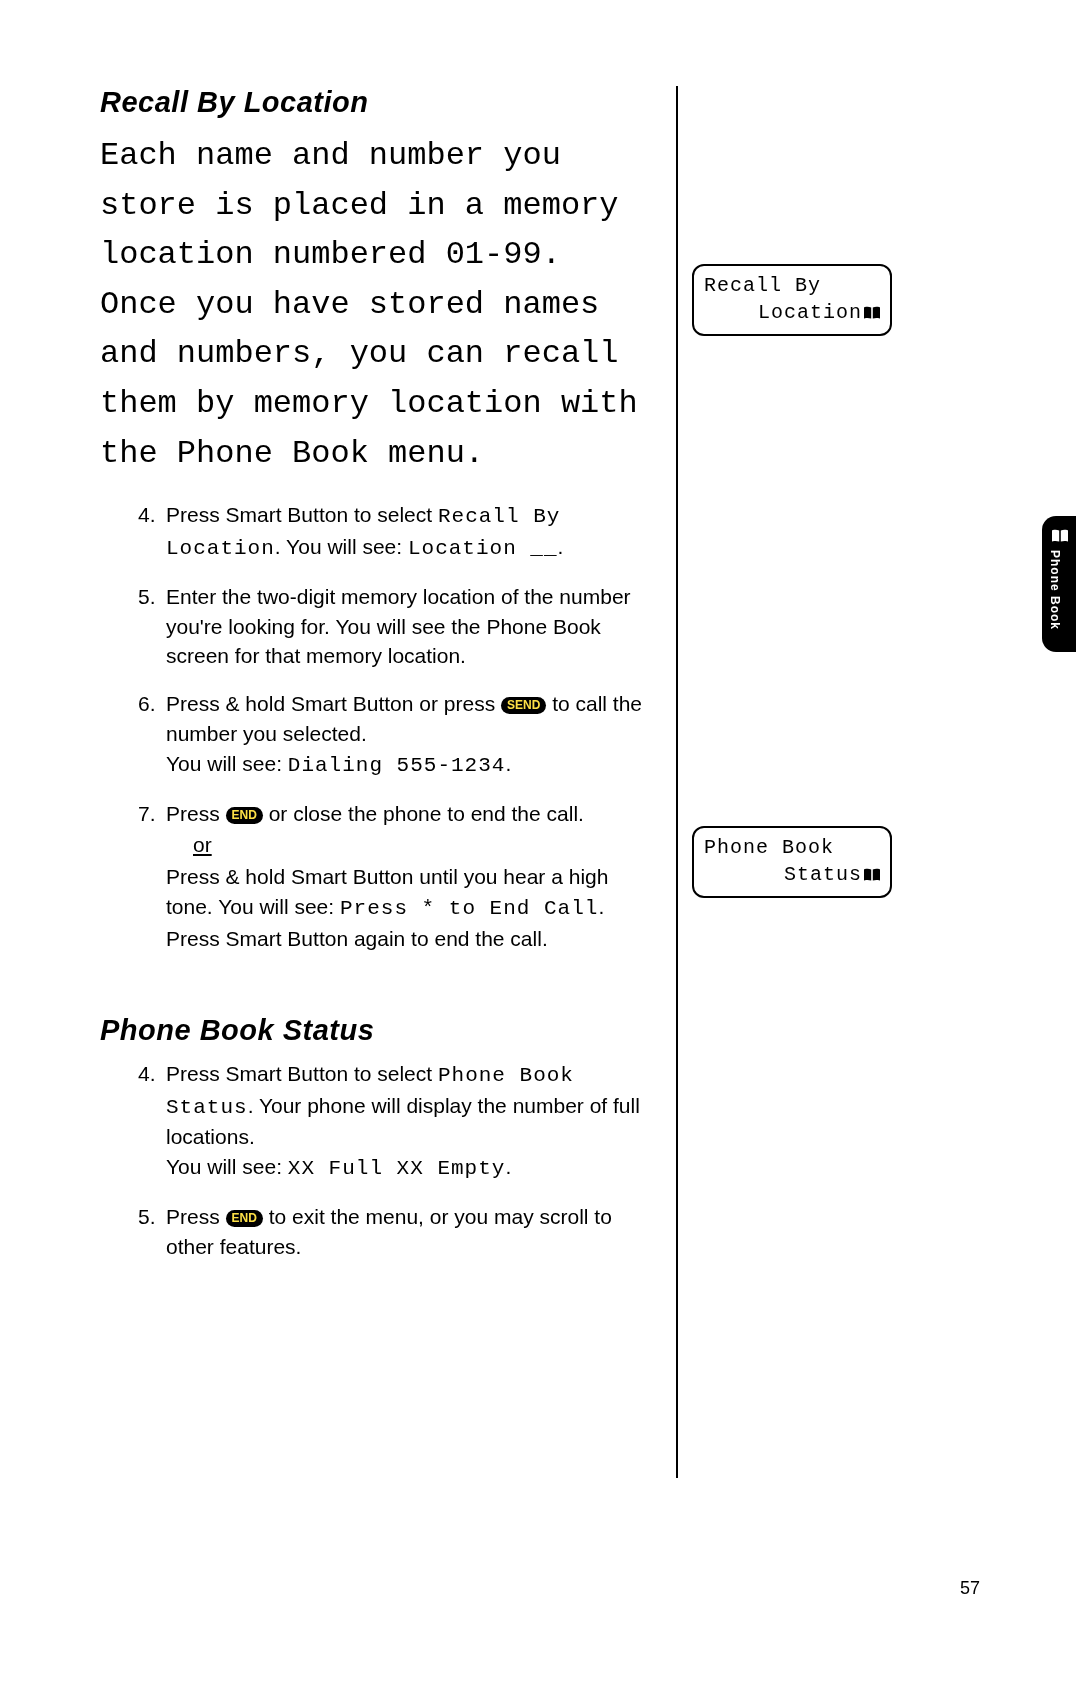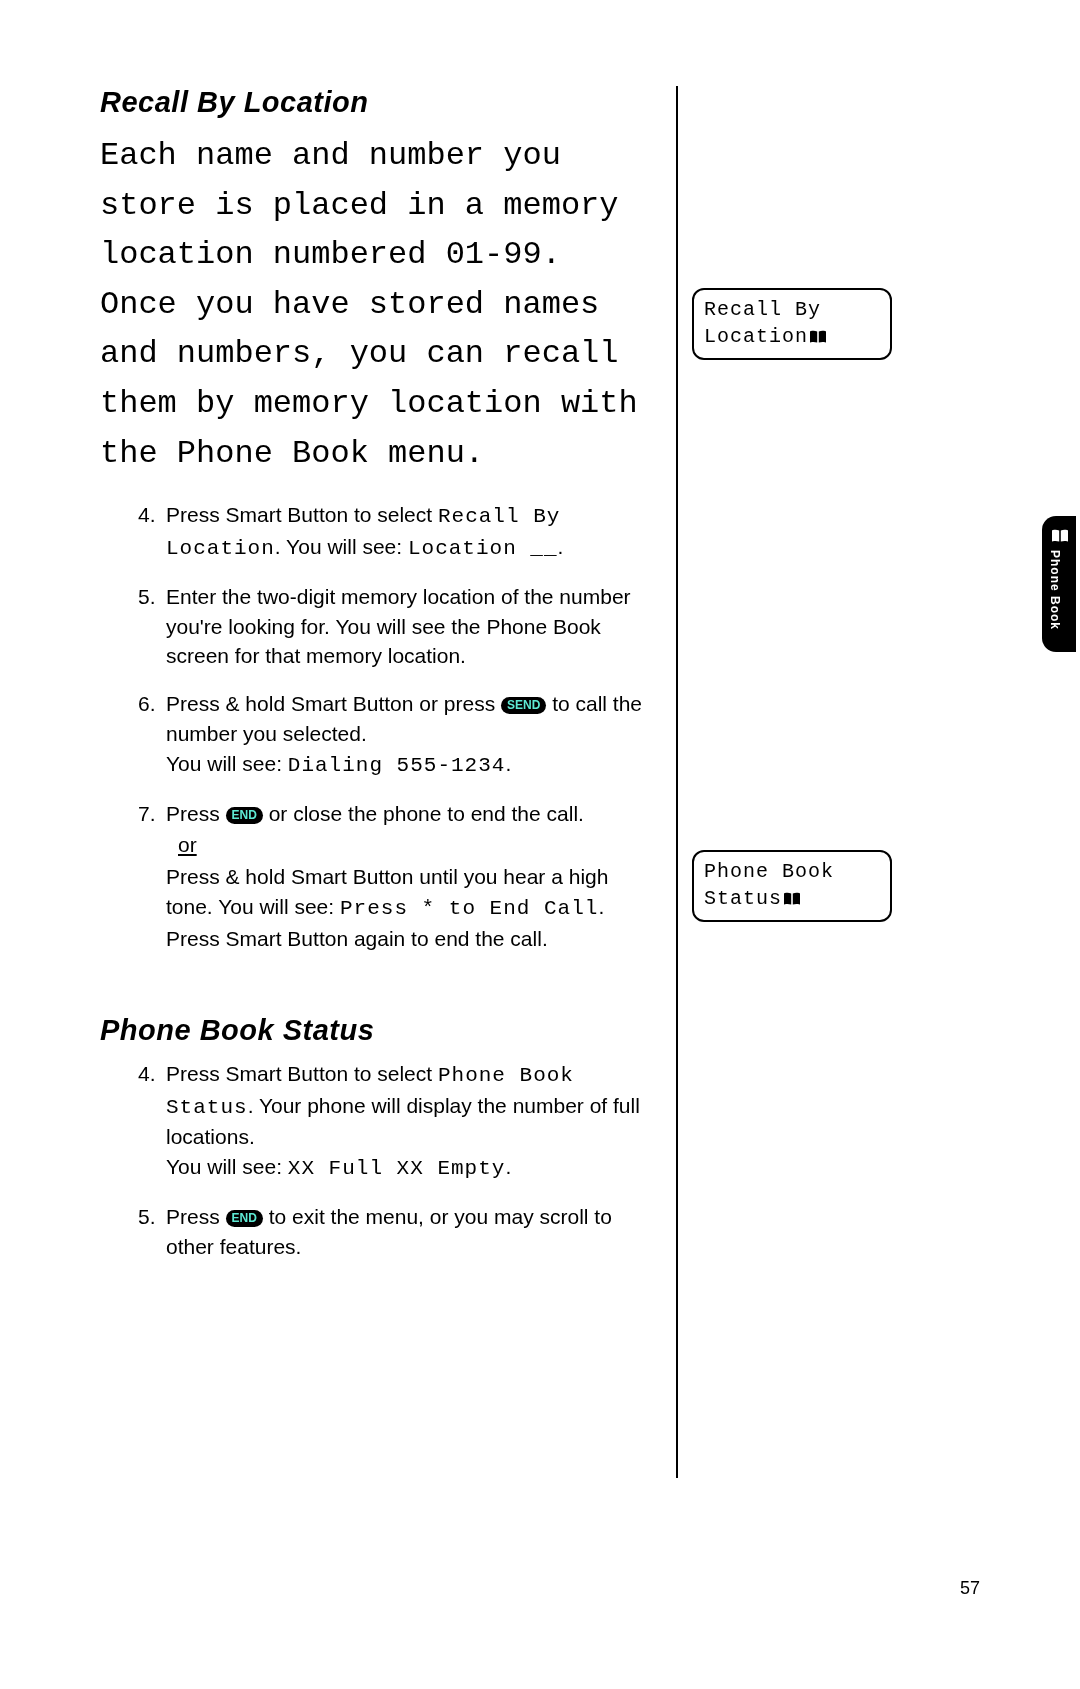--- a/index.html
+++ b/index.html
@@ -61,46 +61,45 @@
     top: 0;
   }
   .lcd {
     font-family: "Courier New", monospace;
     font-size: 21px;
     letter-spacing: 1px;
   }
   .key {
     display: inline-block;
     background: #000;
-    color: #5eead4;
+    color: #fde047;
     font-size: 12px;
     font-weight: bold;
     padding: 2px 6px 3px 6px;
     border-radius: 10px;
     vertical-align: middle;
     line-height: 1;
     font-family: Arial, Helvetica, sans-serif;
   }
-  .sub { margin-left: 12px; display:block; margin-top:2px; margin-bottom:2px;text-decoration:underline; }
+  .sub { margin-left: 27px; display:block; margin-top:2px; margin-bottom:2px;text-decoration:underline; }
   .screen-box {
     border: 2px solid #000;
     border-radius: 12px;
     padding: 6px 10px 8px 10px;
     font-family: "Courier New", monospace;
     font-size: 20px;
     letter-spacing: 1px;
     width: 200px;
     position: absolute;
     left: 14px;
     line-height: 1.35;
-    margin-top: 24px;
   }
   .screen-box .row2 {
     display: flex;
-    justify-content: flex-start;
+    justify-content: flex-end;
     align-items: center;
   }
   .book-icon {
     width: 18px;
     height: 16px;
     display: inline-block;
   }
   .book-icon svg { display:block; }
   .section-tab {
     position: absolute;

